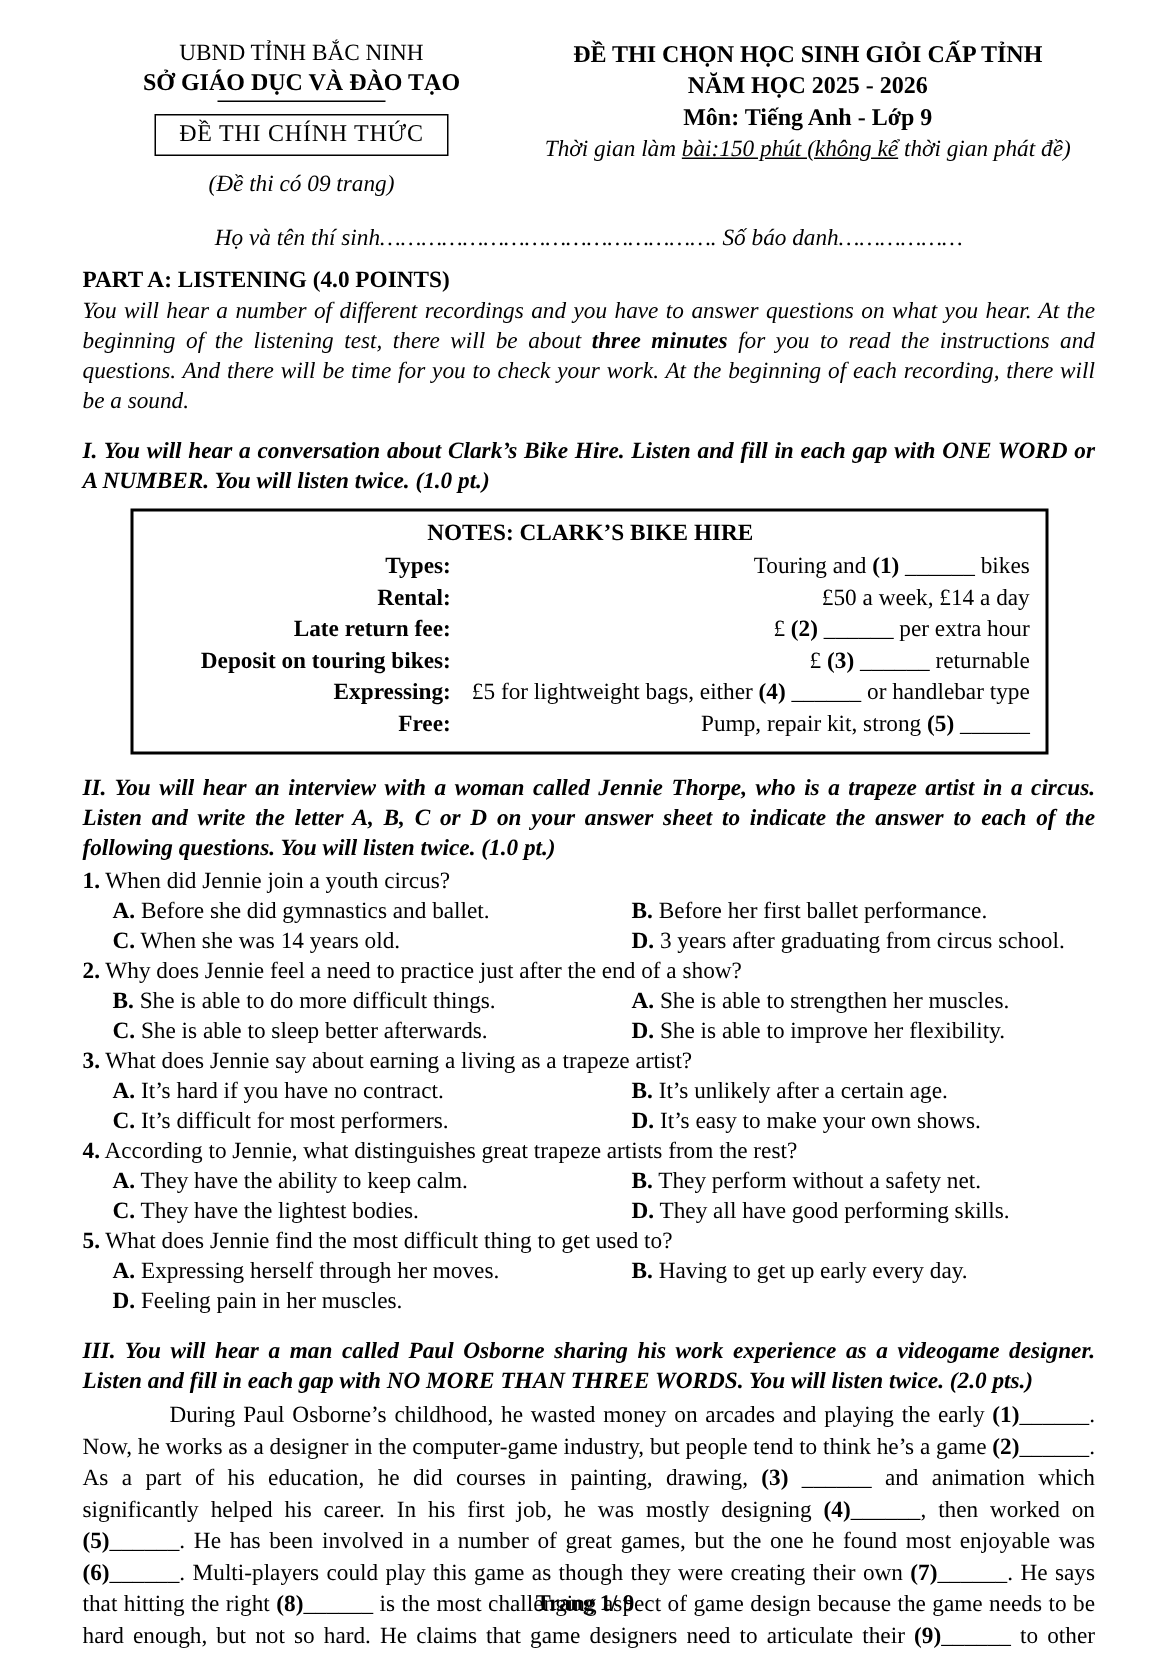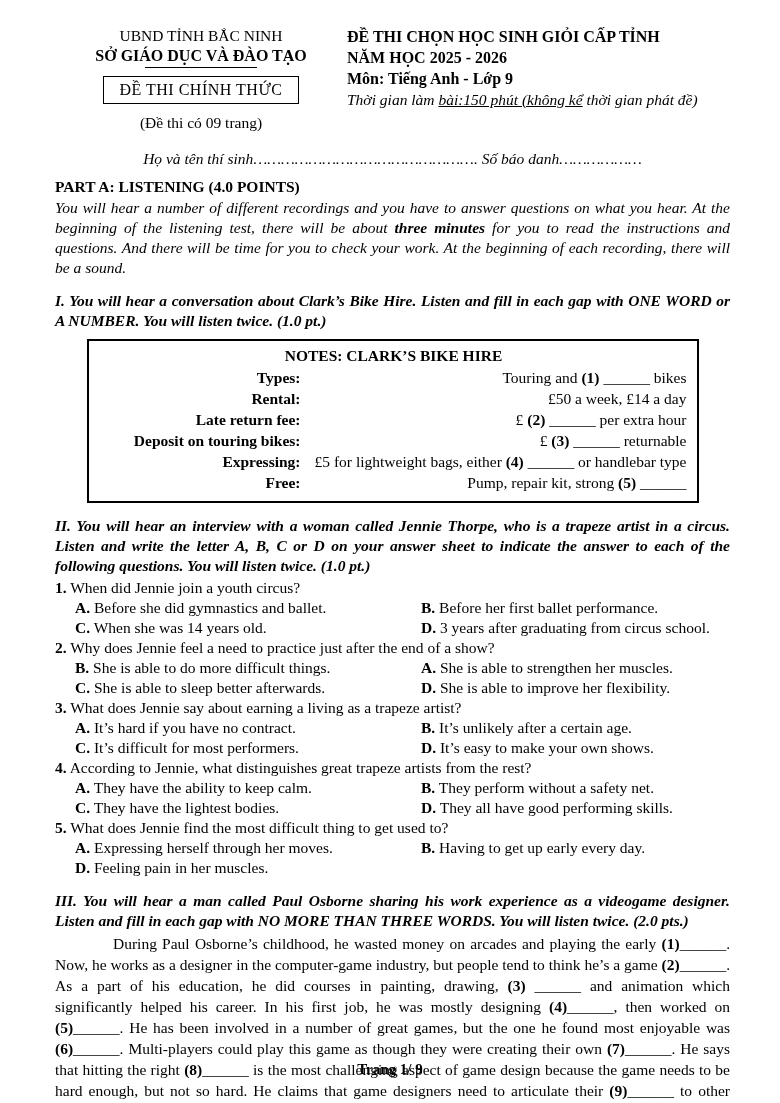--- a/index.html
+++ b/index.html
@@ -14,32 +14,32 @@
     font-family: "Liberation Serif", "DejaVu Serif", serif;
     font-size: 15.5px;
     line-height: 20px;
     padding: 26px 50px 0 55px;
     overflow: hidden;
   }
 
   
   .header { display: flex; margin-bottom: 6px; }
   .header-left { width: 292px; text-align: center; flex-shrink: 0; }
-  .header-right { flex: 1; text-align: left; }
+  .header-right { flex: 1; text-align: center; }
   .org-line1 { font-size: 15.5px; }
   .org-line2 { font-weight: bold; font-size: 16px; }
   .org-underline { width: 112px; border-bottom: 1.5px solid #000; margin: 1px auto 8px; height: 1px; }
   .stamp-box {
     display: inline-block;
     border: 1.6px solid #000;
     padding: 3px 16px;
     font-size: 16px;
     letter-spacing: 0.5px;
   }
-  .pages-note { margin-top: 9px; font-size: 15.5px; }
+  .pages-note { font-style: italic; margin-top: 9px; font-size: 15.5px; }
   .title-line { font-weight: bold; font-size: 16px; line-height: 21px; }
   .time-line { font-style: italic; font-size: 15.5px; line-height: 22px; }
   .u { text-decoration: underline; }
 
   
   .candidate-line { text-align: center; font-style: italic; margin: 16px 0 8px; }
 
   
   .part-heading { font-weight: bold; margin: 2px 0 1px; }
   .intro { font-style: italic; text-align: justify; margin: 0; }

